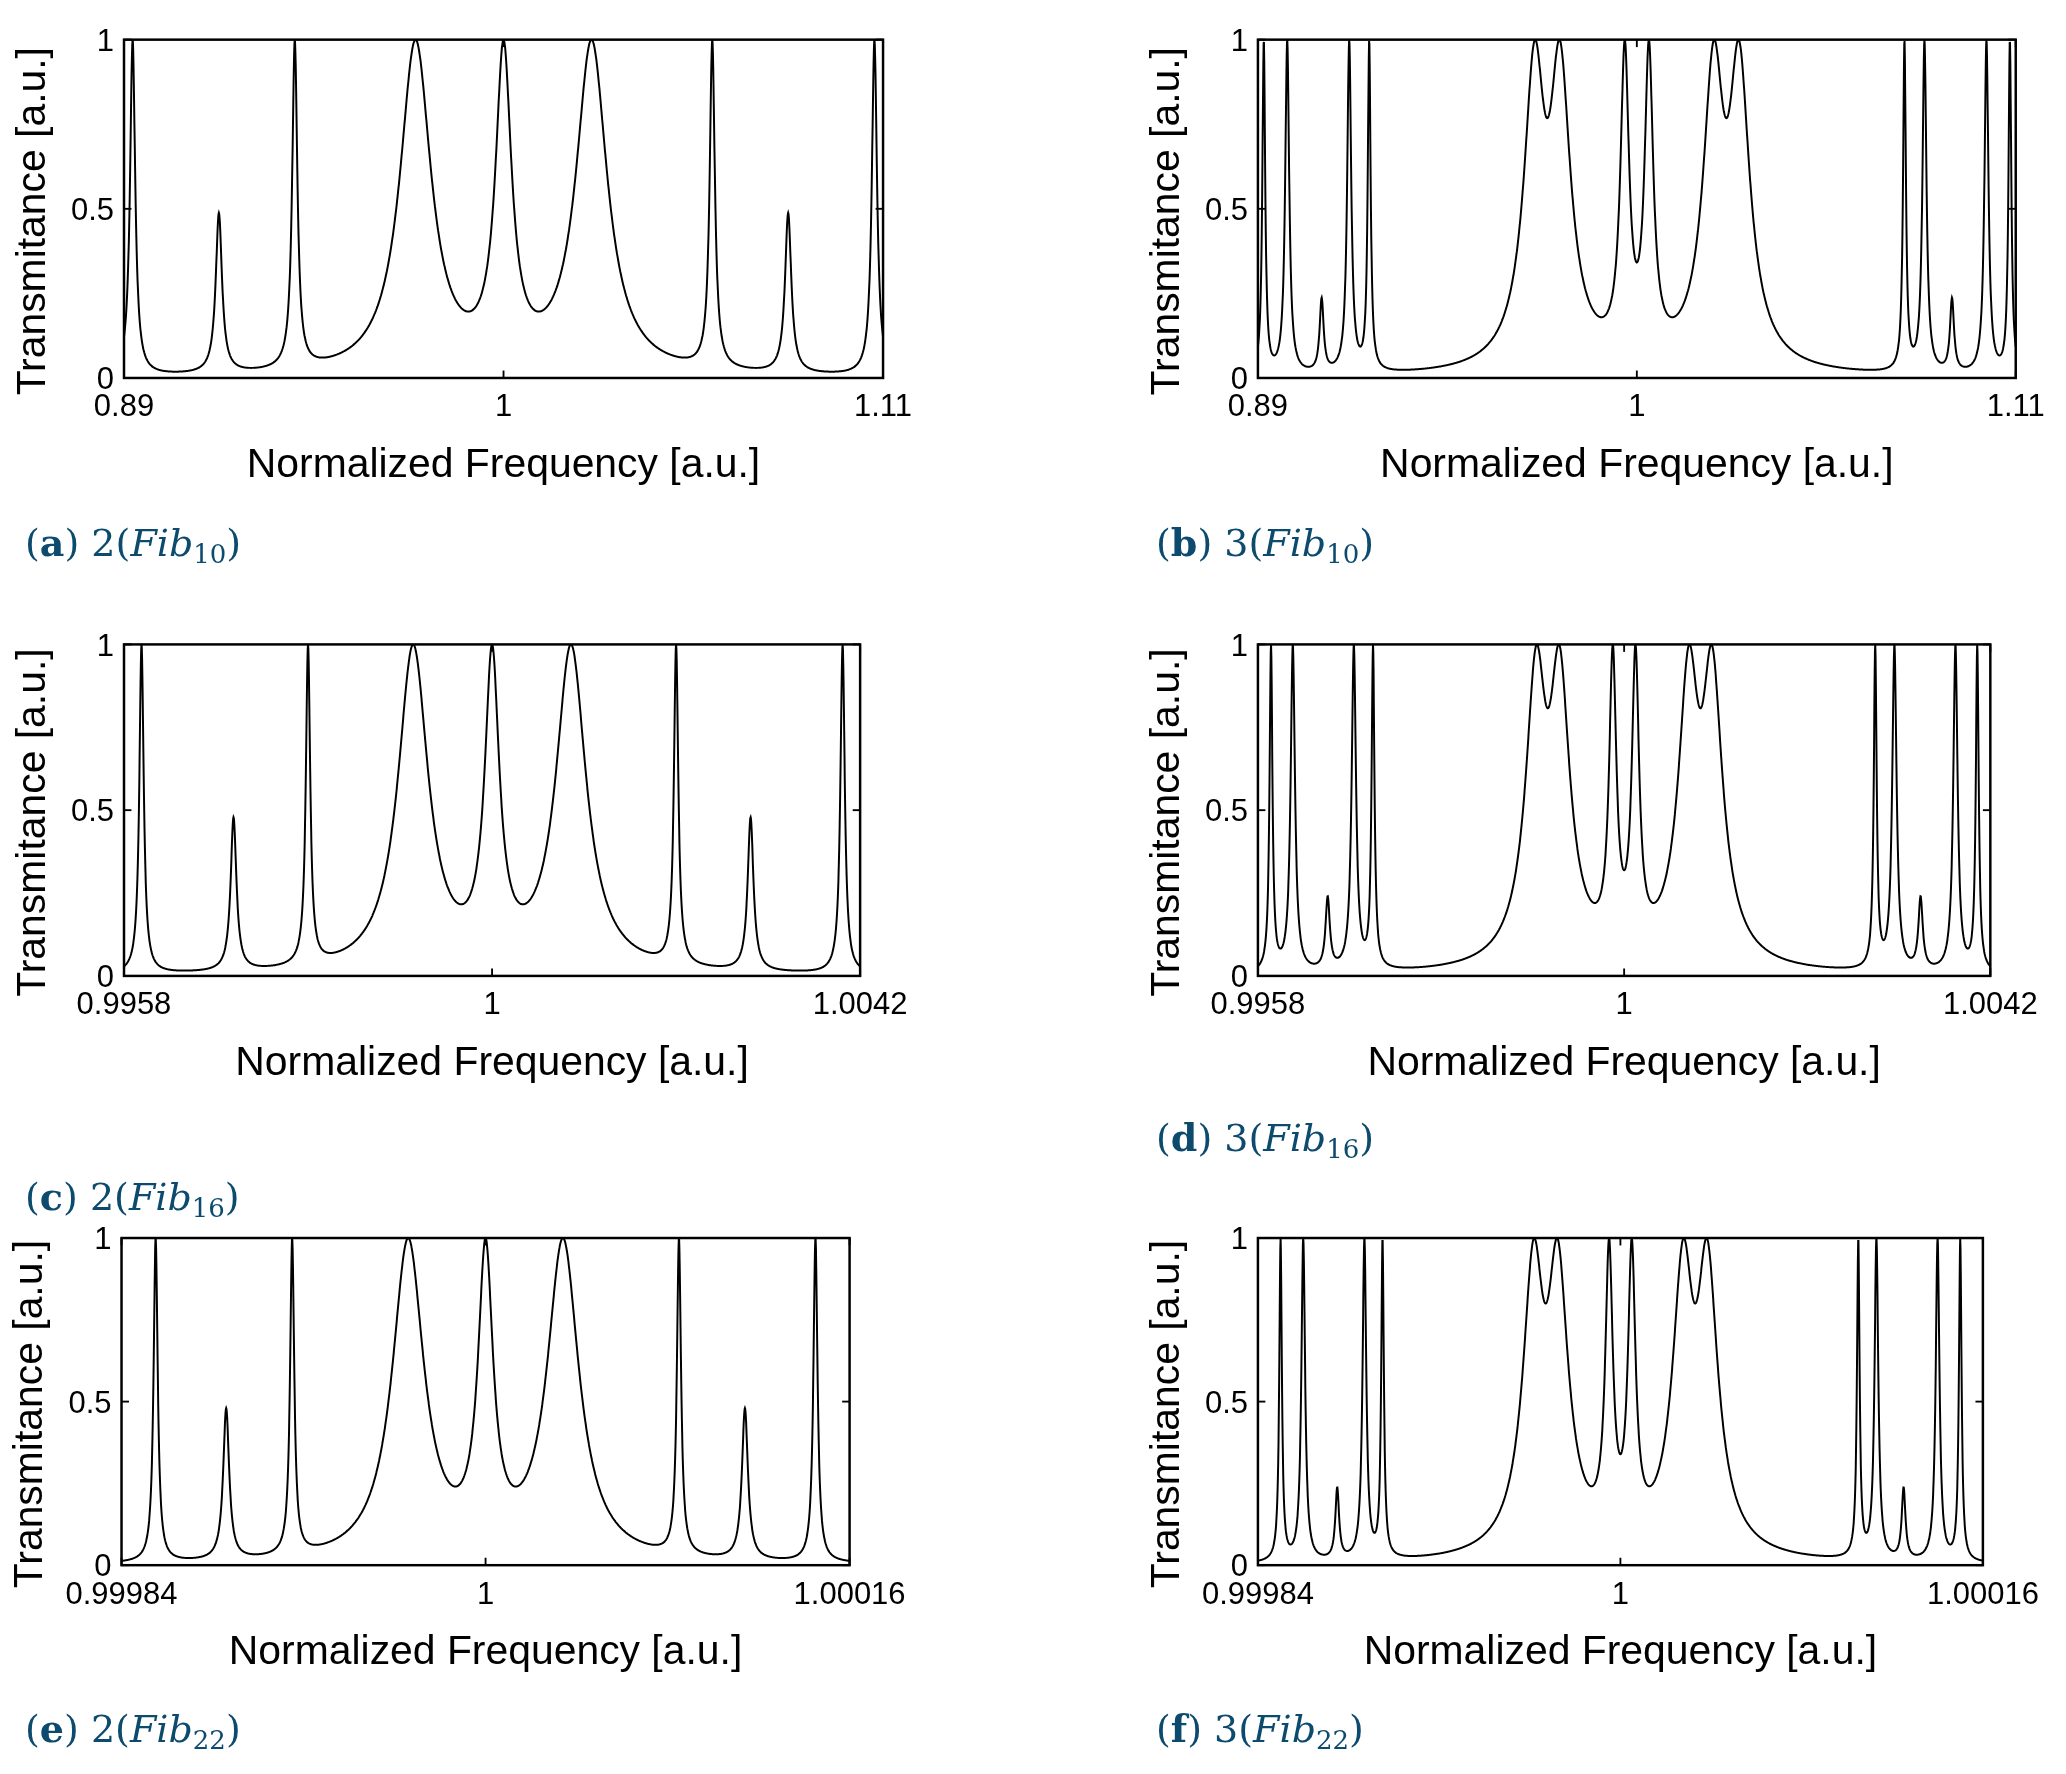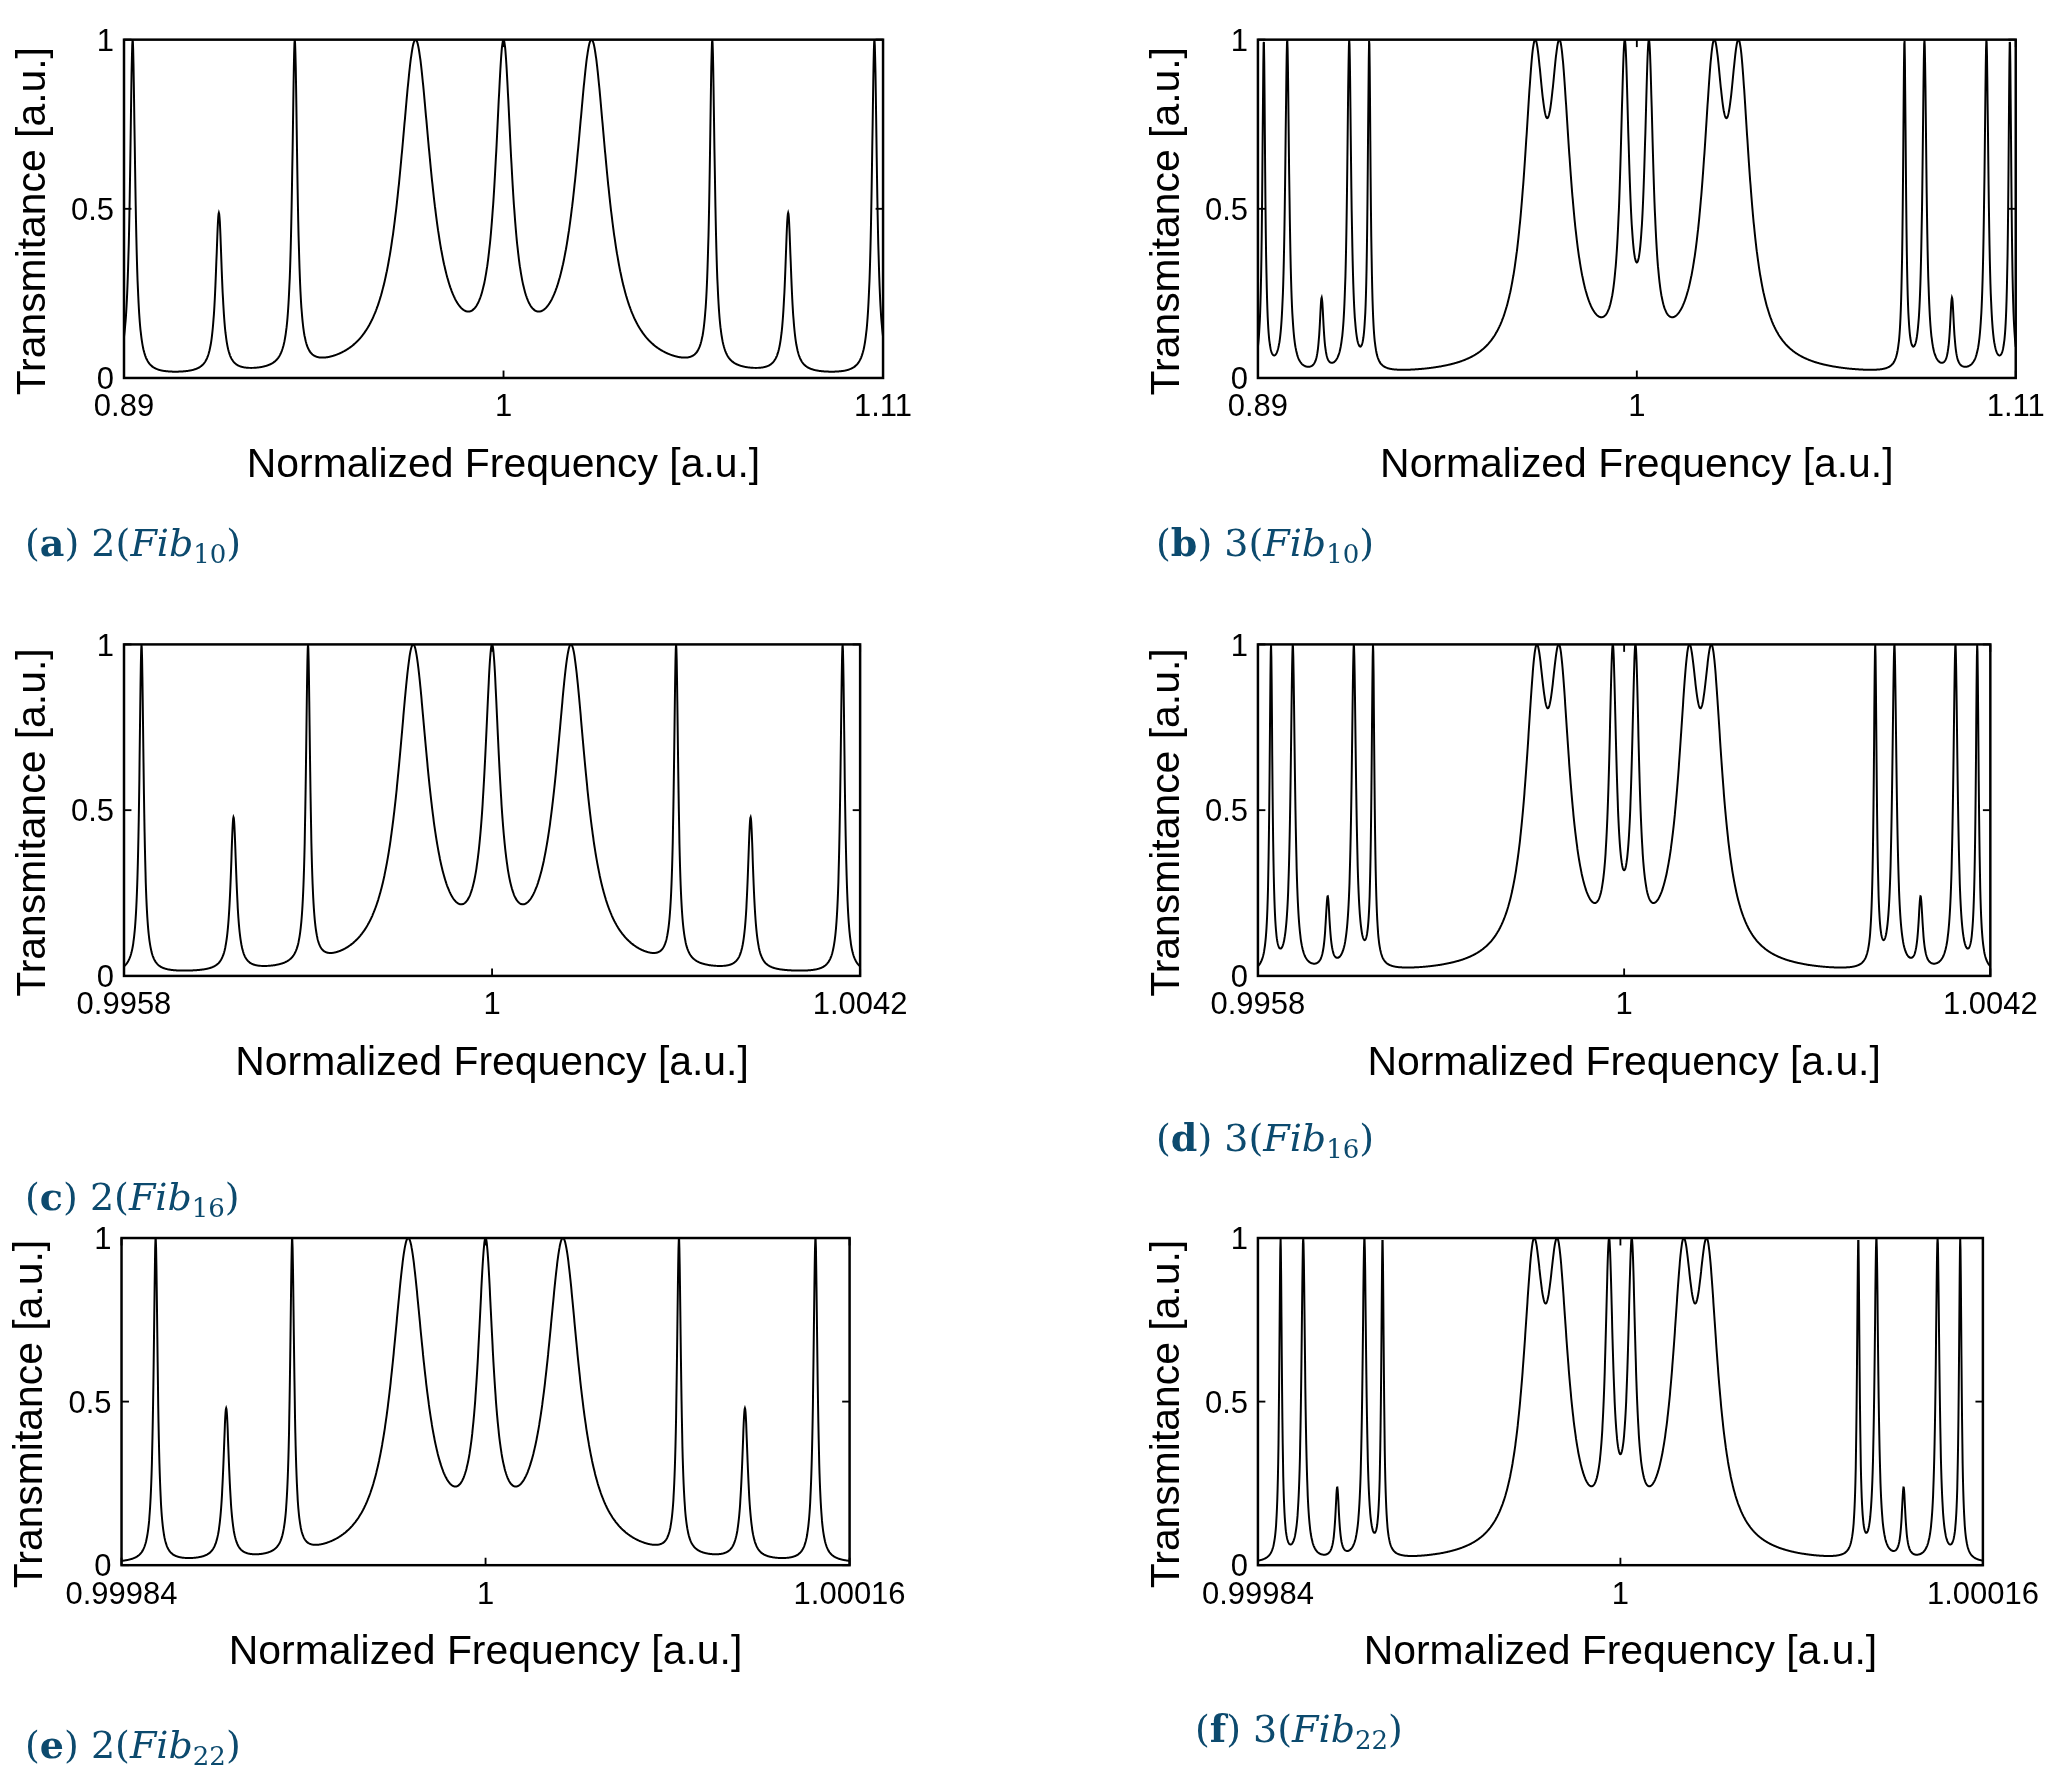--- a/index.html
+++ b/index.html
@@ -210,22 +210,22 @@
     <span>3</span>(<span class="cap-fib">Fib</span><sub>10</sub>)
   </div>
   <div class="caption" id="cap-c" style="left:25px; top:1178px;">
     (<span class="cap-letter">c</span>)
     <span>2</span>(<span class="cap-fib">Fib</span><sub>16</sub>)
   </div>
   <div class="caption" id="cap-d" style="left:1156px; top:1119px;">
     (<span class="cap-letter">d</span>)
     <span>3</span>(<span class="cap-fib">Fib</span><sub>16</sub>)
   </div>
-  <div class="caption" id="cap-e" style="left:25px; top:1710px;margin-top:16px;">
+  <div class="caption" id="cap-e" style="left:25px; top:1710px;">
     (<span class="cap-letter">e</span>)
     <span>2</span>(<span class="cap-fib">Fib</span><sub>22</sub>)
   </div>
-  <div class="caption" id="cap-f" style="left:1156px; top:1710px;margin-left:39px;">
+  <div class="caption" id="cap-f" style="left:1156px; top:1710px;">
     (<span class="cap-letter">f</span>)
     <span>3</span>(<span class="cap-fib">Fib</span><sub>22</sub>)
   </div>
 </div>
 
 
 </body></html>

